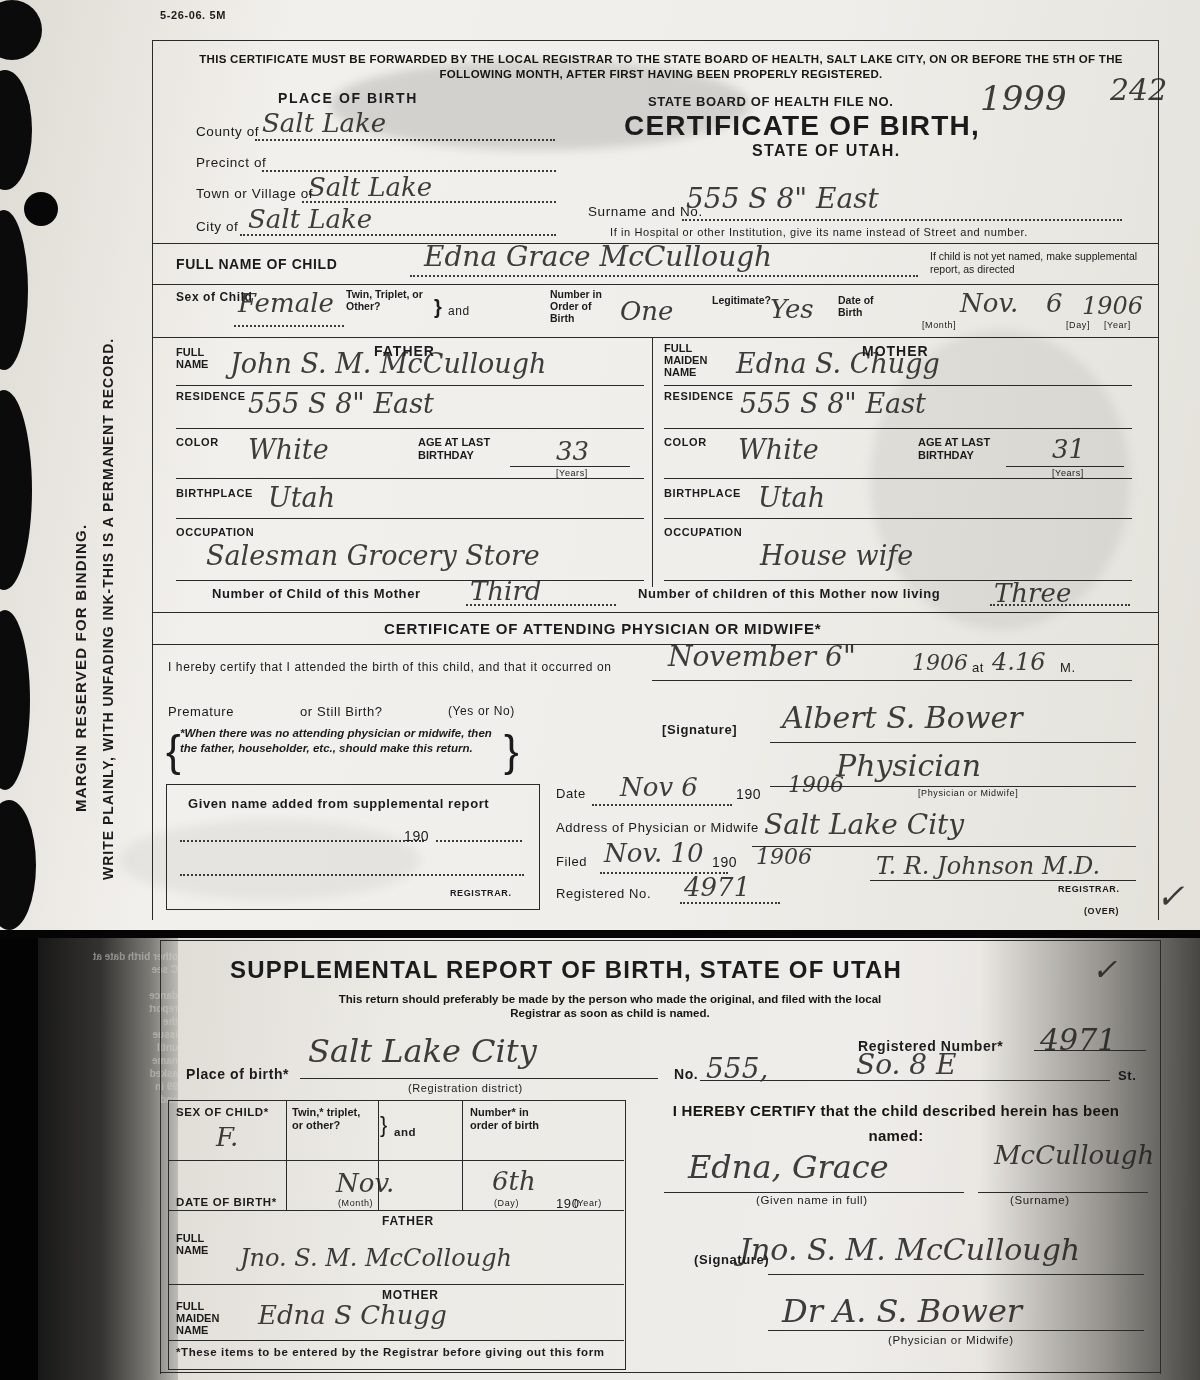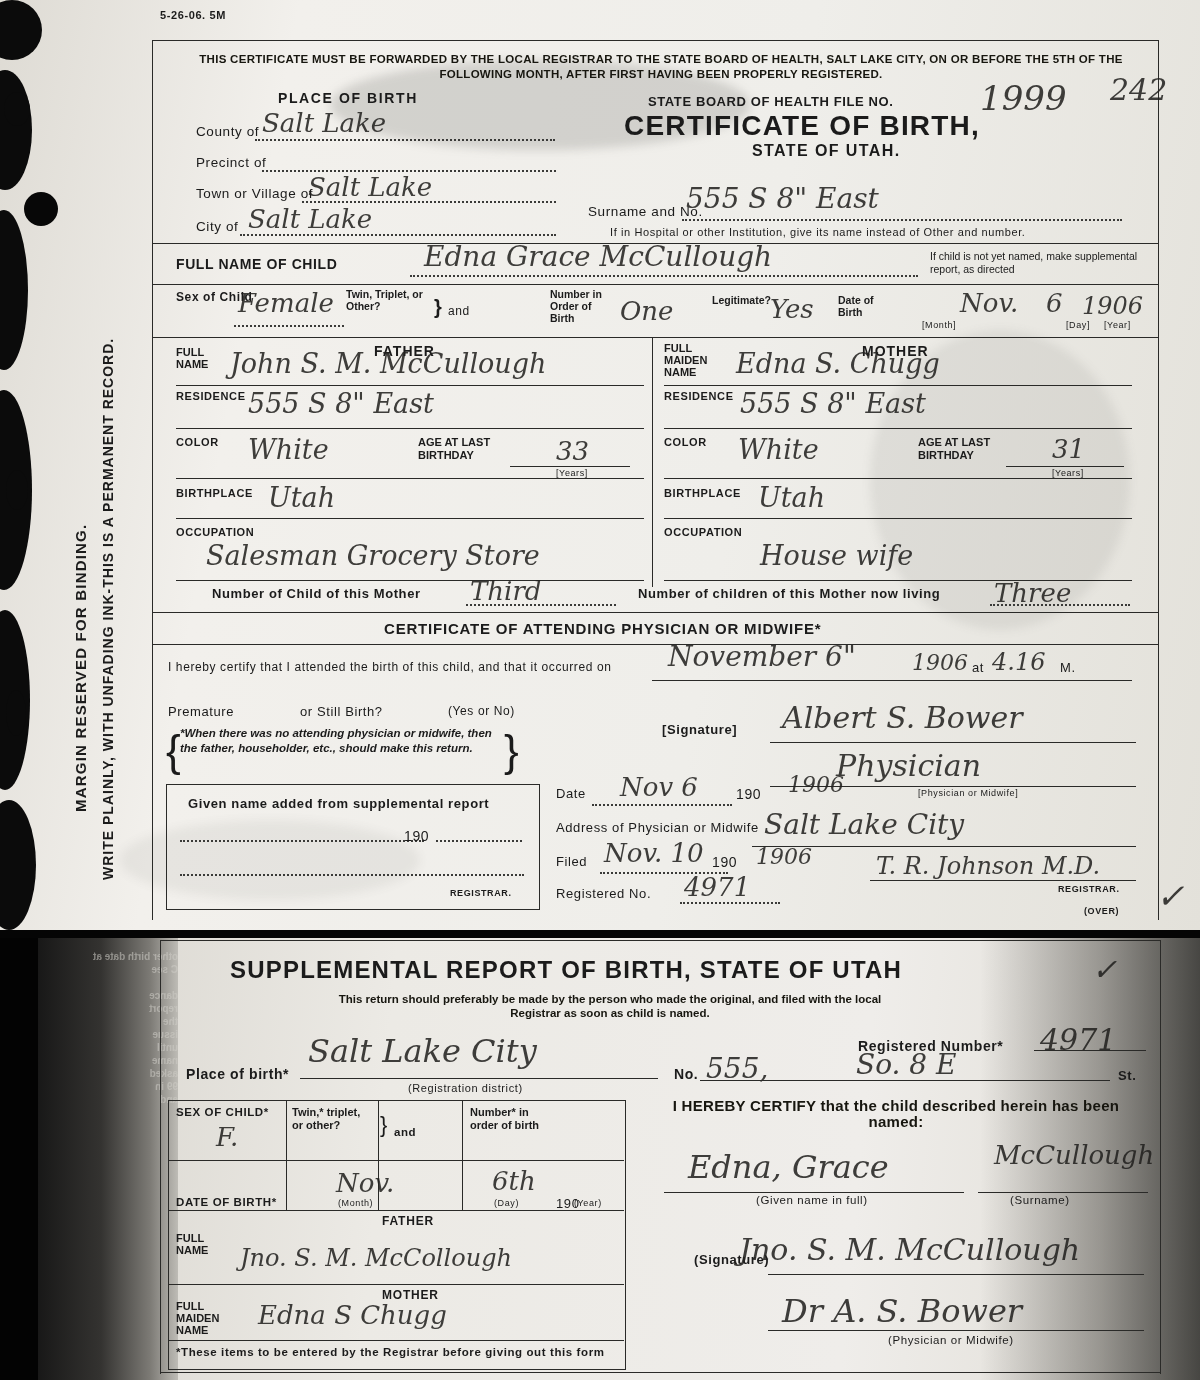--- a/index.html
+++ b/index.html
@@ -90,21 +90,21 @@
 <div class="dots" style="left:302px;top:201px;width:254px;"></div>
 <div class="hand" style="left:308px;top:172px;font-size:26px;">Salt Lake</div>
 
 <div class="pr" style="left:196px;top:219px;font-size:13.5px;">City of</div>
 <div class="dots" style="left:240px;top:234px;width:316px;"></div>
 <div class="hand" style="left:248px;top:204px;font-size:26px;">Salt Lake</div>
 
 <div class="pr" style="left:588px;top:204px;font-size:13.5px;">Surname and No.</div>
 <div class="dots" style="left:682px;top:219px;width:440px;"></div>
 <div class="hand" style="left:686px;top:182px;font-size:28px;">555 S 8" East</div>
-<div class="pr" style="left:610px;top:226px;font-size:11px;">If in Hospital or other Institution, give its name instead of Other and number.</div>
+<div class="pr" style="left:610px;top:226px;font-size:11px;">If in Hospital or other Institution, give its name instead of Street and number.</div>
 
 <div class="rule" style="left:152px;top:243px;width:1006px;"></div>
 <div class="pr b" style="left:176px;top:256px;font-size:14px;letter-spacing:.6px;">FULL NAME OF CHILD</div>
 <div class="dots" style="left:410px;top:275px;width:508px;"></div>
 <div class="hand" style="left:424px;top:240px;font-size:28px;">Edna Grace McCullough</div>
 <div style="position:absolute;left:930px;top:250px;width:212px;font-size:10.5px;color:#1b1b1b;line-height:13px;">If child is not yet named, make supplemental report, as directed</div>
 <div class="rule" style="left:152px;top:284px;width:1006px;"></div>
 
 <div class="pr b" style="left:176px;top:290px;font-size:12px;">Sex of Child</div>
 <div class="hand" style="left:238px;top:288px;font-size:26px;">Female</div>
@@ -309,21 +309,21 @@
 <div class="pr b" style="left:382px;top:1214px;font-size:12px;letter-spacing:.8px;">FATHER</div>
 <div style="position:absolute;left:176px;top:1232px;width:54px;font-size:11px;font-weight:bold;color:#1b1b1b;line-height:12px;">FULL NAME</div>
 <div class="hand" style="left:240px;top:1244px;font-size:24px;">Jno. S. M. McCollough</div>
 
 <div class="pr b" style="left:382px;top:1288px;font-size:12px;letter-spacing:.8px;">MOTHER</div>
 <div style="position:absolute;left:176px;top:1300px;width:64px;font-size:11px;font-weight:bold;color:#1b1b1b;line-height:12px;">FULL MAIDEN NAME</div>
 <div class="hand" style="left:258px;top:1300px;font-size:26px;">Edna S Chugg</div>
 
 <div class="pr b" style="left:176px;top:1346px;font-size:11.5px;">*These items to be entered by the Registrar before giving out this form</div>
 
-<div style="position:absolute;left:656px;top:1098px;width:480px;font-size:15px;font-weight:bold;color:#17160f;line-height:16px;text-align:center;letter-spacing:.3px;">I HEREBY CERTIFY that the child described herein has been named:</div>
+<div style="position:absolute;left:656px;top:1098px;width:480px;font-size:15px;font-weight:bold;color:#17160f;line-height:25px;text-align:center;letter-spacing:.3px;">I HEREBY CERTIFY that the child described herein has been named:</div>
 <div class="hand" style="left:688px;top:1148px;font-size:32px;">Edna, Grace</div>
 <div class="hand" style="left:994px;top:1140px;font-size:26px;">McCullough</div>
 <div class="rule" style="left:664px;top:1192px;width:300px;"></div>
 <div class="rule" style="left:978px;top:1192px;width:170px;"></div>
 <div class="pr" style="left:756px;top:1194px;font-size:11.5px;">(Given name in full)</div>
 <div class="pr" style="left:1010px;top:1194px;font-size:11.5px;">(Surname)</div>
 
 <div class="pr b" style="left:694px;top:1252px;font-size:13px;">(Signature)</div>
 <div class="hand" style="left:739px;top:1232px;font-size:30px;font-style:italic;">Jno. S. M. McCullough</div>
 <div class="rule" style="left:768px;top:1274px;width:376px;"></div>

